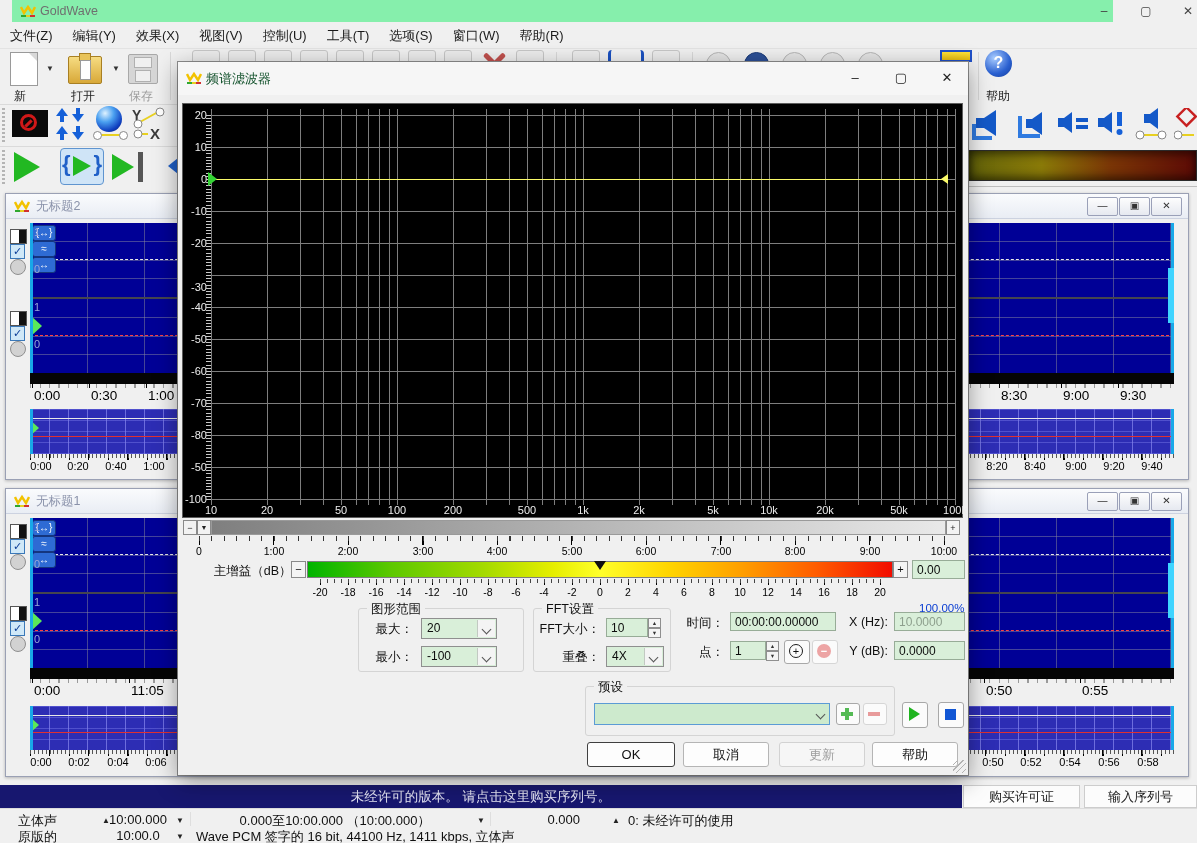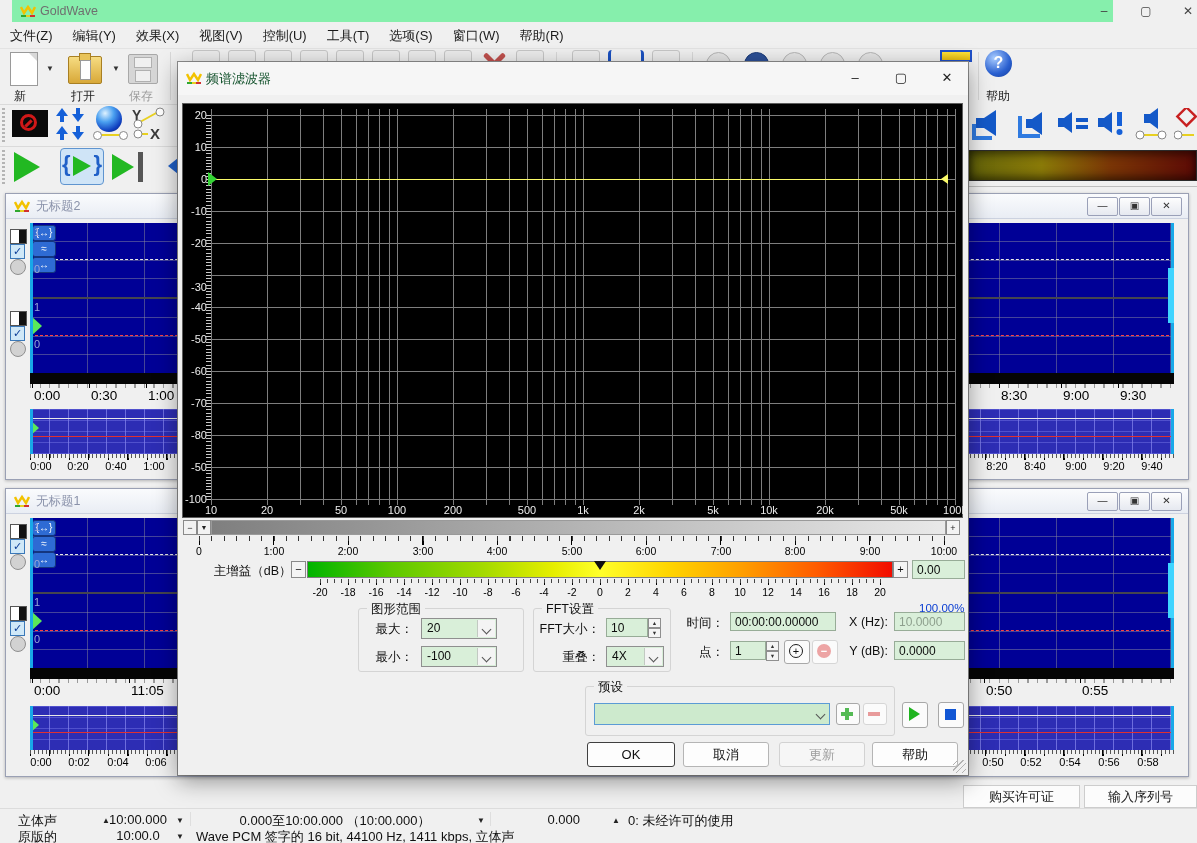--- a/index.html
+++ b/index.html
@@ -647,20 +647,21 @@
       <div class="bluesq" style="position:absolute;left:6px;top:6px"></div>
     </div>
 
     <div class="btn primary" style="left:409px;top:680px;width:88px">OK</div>
     <div class="btn" style="left:505px;top:680px;width:86px">取消</div>
     <div class="btn disabled" style="left:601px;top:680px;width:86px">更新</div>
     <div class="btn" style="left:694px;top:680px;width:86px">帮助</div>
     <div class="resize"></div>
   </div>
 
+  <div class="banner">未经许可的版本。 请点击这里购买序列号。</div>
   <div class="bbtn" style="left:963px;width:117px">购买许可证</div>
   <div class="bbtn" style="left:1084px;width:113px">输入序列号</div>
 
   <div class="srow" style="top:808px;height:20px;border-top:1px solid #dcdcdc">
     <span class="scell" style="left:18px;top:3px">立体声</span>
     <span class="sarrow" style="left:102px;top:7px">▲</span>
     <span class="scell" style="left:96px;top:3px;width:84px;text-align:center">10:00.000</span>
     <span class="sarrow" style="left:176px;top:7px">▼</span>
     <span class="ssep" style="left:190px;top:3px;height:14px"></span>
     <span class="scell" style="left:200px;top:3px;width:270px;text-align:center">0.000至10:00.000 （10:00.000）</span>

